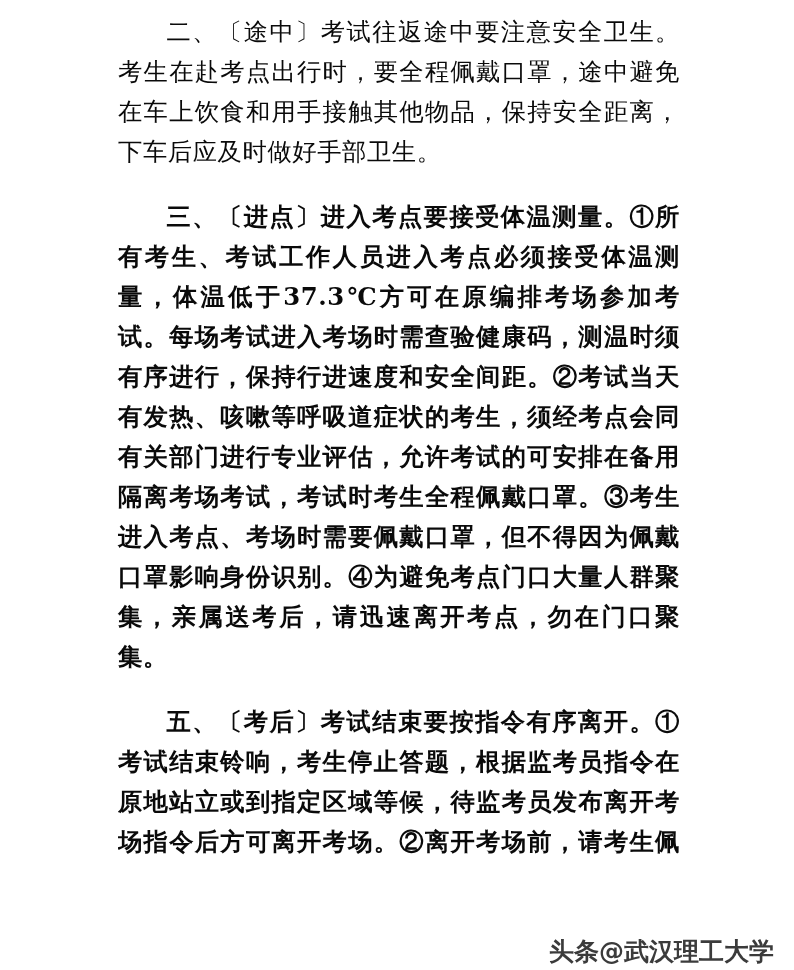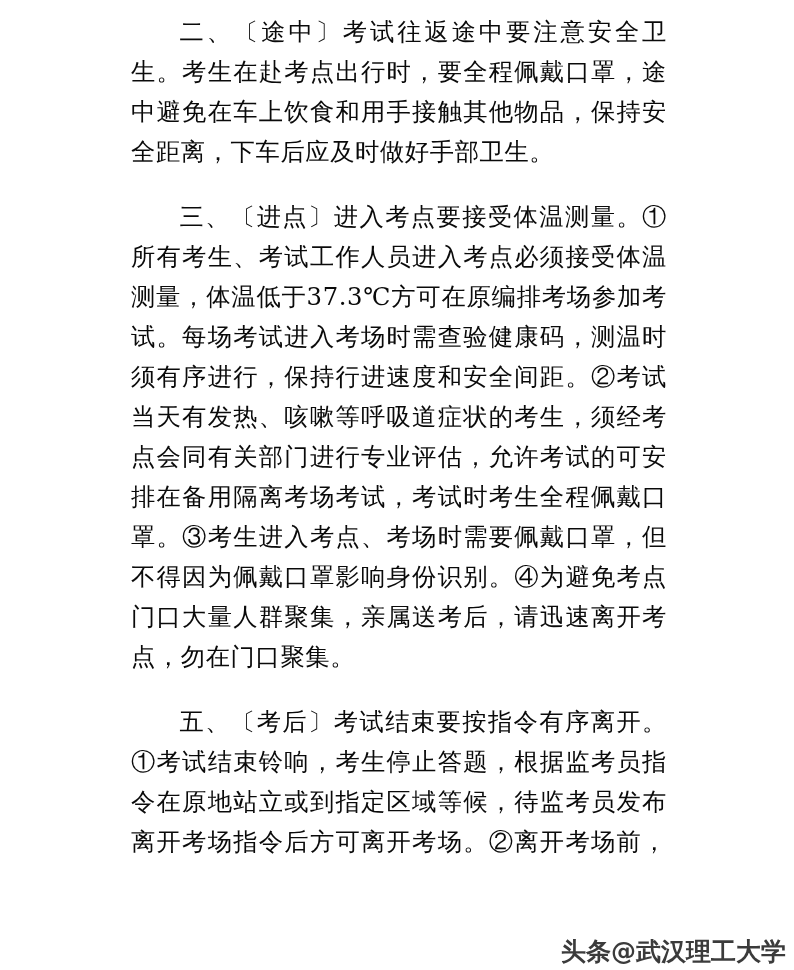--- a/index.html
+++ b/index.html
@@ -26,39 +26,40 @@
     width: 562px;
   }
   .para {
     font-family: "DejaVu Serif", "Liberation Serif", serif;
     font-size: 24.3px;
     line-height: 40px;
     color: #0a0a0a;
     text-align: justify;
     text-justify: inter-character;
     letter-spacing: 0.6px;
-    margin: 13px;
+    margin: 0;
     text-indent: 2em;
     word-break: break-all;
     -webkit-font-smoothing: none;
   }
   .para + .para {
     margin-top: 25px;
+    font-weight: bold;
   }
   .para:first-child {
     margin-top: 12px;
   }
   
   .para-clipped {
     max-height: 160px;
     overflow: hidden;
   }
   .watermark {
     position: absolute;
-    right: 8px;
+    right: 20px;
     bottom: 6px;
     font-family: "DejaVu Sans", "Liberation Sans", sans-serif;
     font-size: 25px;
     font-weight: 700;
     color: #2b2b2b;
     letter-spacing: 0px;
     white-space: nowrap;
     opacity: 0.92;
     filter: blur(0.35px);
     line-height: 1;

